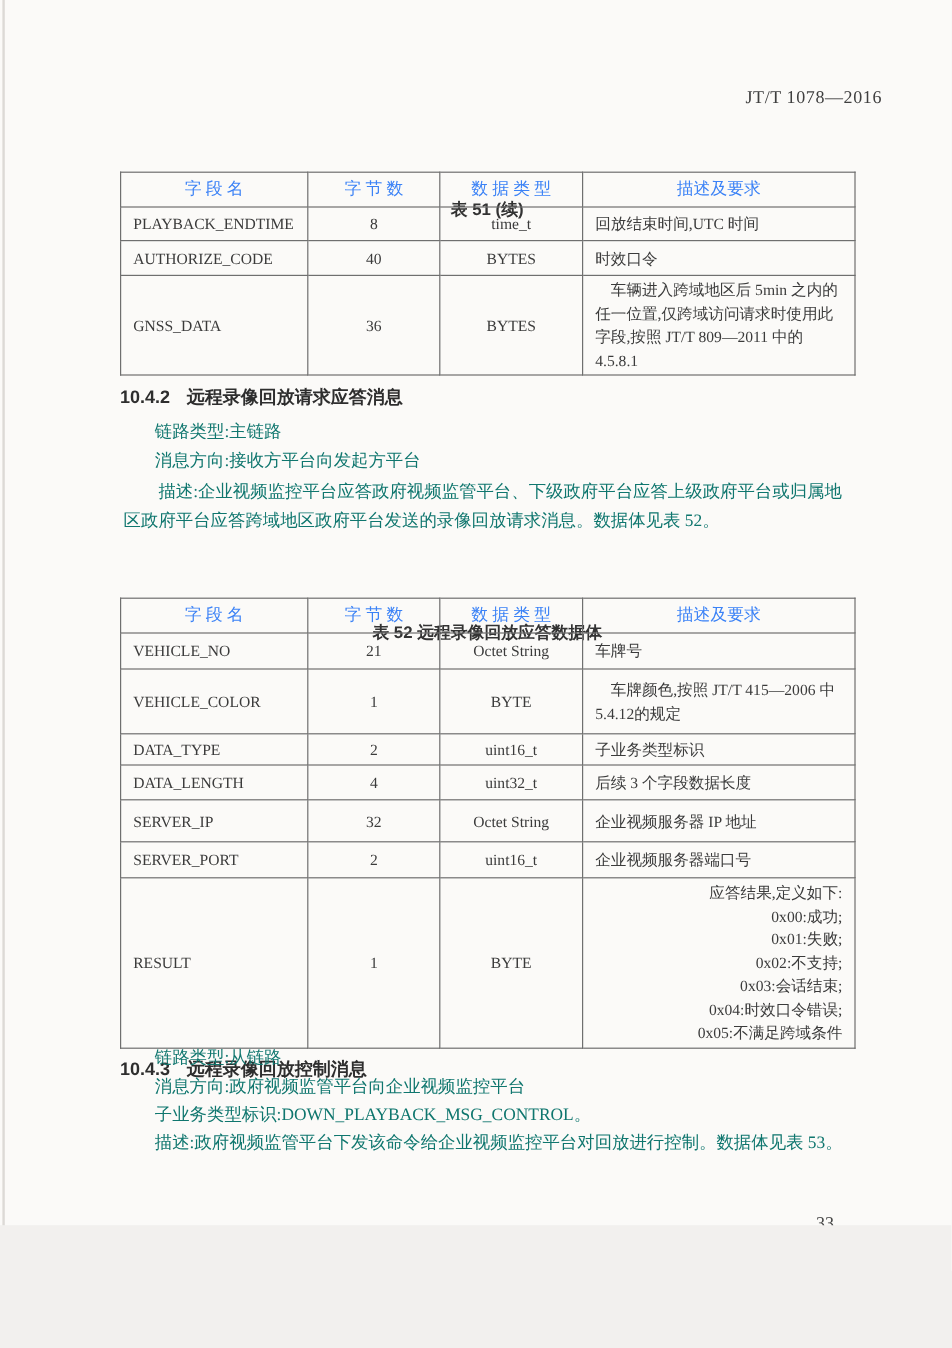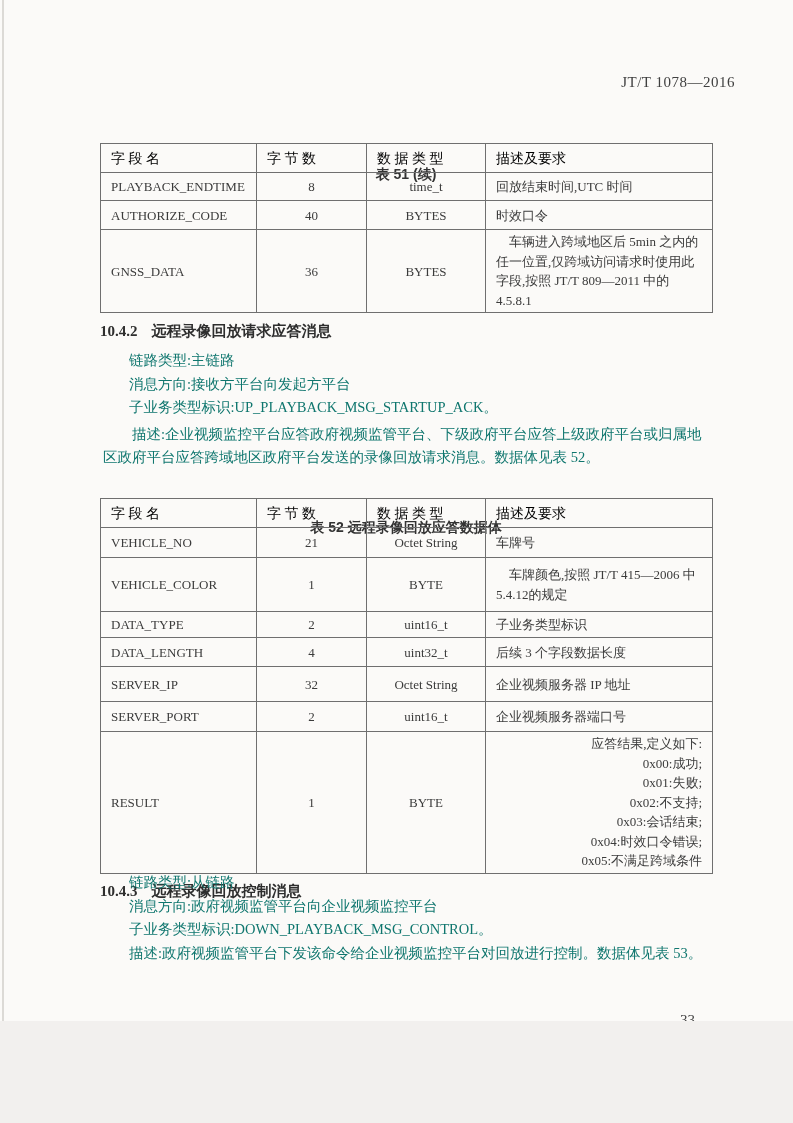--- a/index.html
+++ b/index.html
@@ -42,30 +42,30 @@
   .tbl-52{top:498px;}
   table.std td{
     border:1px solid #6f6f6f;
     padding:2px 10px;
     vertical-align:middle;
     line-height:19px;
   }
   table.std{border:1.5px solid #4c4c4c;}
   td.c{text-align:center;}
   td.field{padding-left:14px;}
-  td.hcell{text-align:left;font-size:14px;color:#000000;}
+  td.hcell{text-align:center;font-size:14px;color:#3b82f6;}
   p.ind{margin:0;text-indent:1em;line-height:19.5px;}
   .dline{line-height:19.5px;text-align:right;}
   .dline.ind1{padding-left:1em;}
   .sec-head{
     position:absolute;left:100px;
     font-family:"Liberation Sans","DejaVu Sans",sans-serif;
     font-weight:bold;font-size:15px;color:#2e2e2e;
   }
-  .sec-head .num{margin-right:14px;font-family:Liberation Serif, serif;}
+  .sec-head .num{margin-right:14px;}
   .sh-1042{top:322px;}
   .sh-1043{top:882px;}
   .body-block{
     position:absolute;left:100px;width:618px;
     font-size:14.5px;line-height:23.5px;color:#0f766e;
   }
   .bb-1042{top:349px;}
   .bb-1043{top:871px;}
   .body-block .ln{padding-left:2em;}
   .body-block p.para{margin:3px;text-indent:2em;}
@@ -120,21 +120,20 @@
     </tr>
   </tbody>
     </table>
 
   <div class="sec-head sh-1042">
     <span class="num">10.4.2</span><span>远程录像回放请求应答消息</span>
   </div>
   <div class="body-block bb-1042">
     <div class="ln">链路类型:主链路</div>
     <div class="ln">消息方向:接收方平台向发起方平台</div>
-    <div class="ln">子业务类型标识:UP_PLAYBACK_MSG_STARTUP_ACK。</div>
     <p class="para">描述:企业视频监控平台应答政府视频监管平台、下级政府平台应答上级政府平台或归属地区政府平台应答跨域地区政府平台发送的录像回放请求消息。数据体见表 52。</p>
   </div>
 
   <div class="caption cap-52">表 52 远程录像回放应答数据体</div>
 
   <table class="std tbl-52">
     <colgroup>
         <col style="width:156px">
         <col style="width:110px">
         <col style="width:119px">

